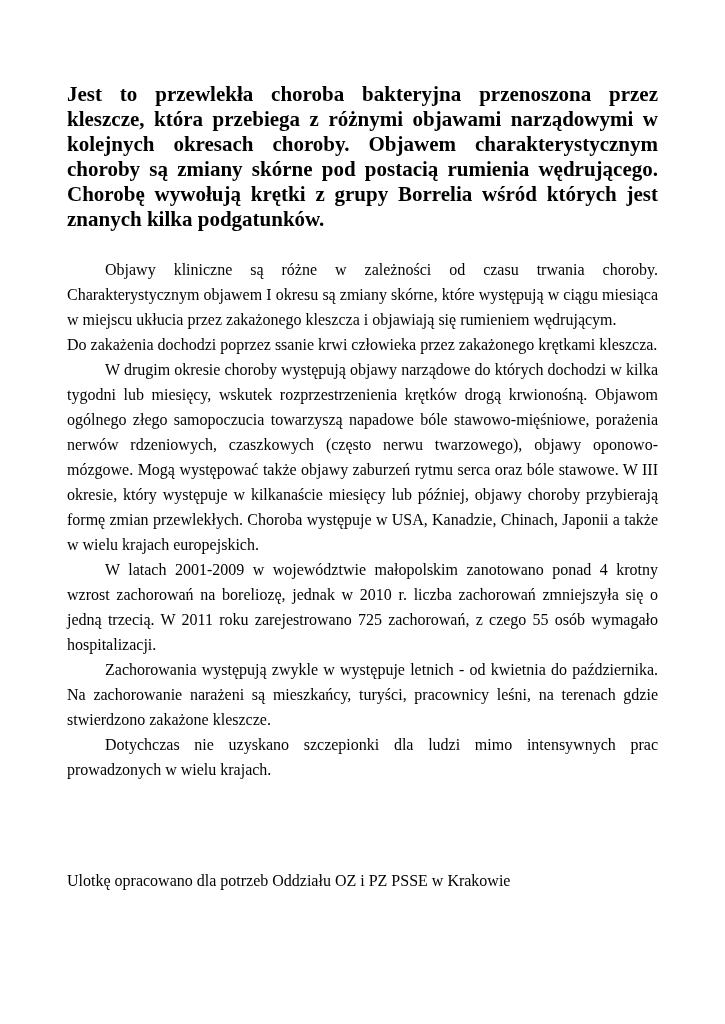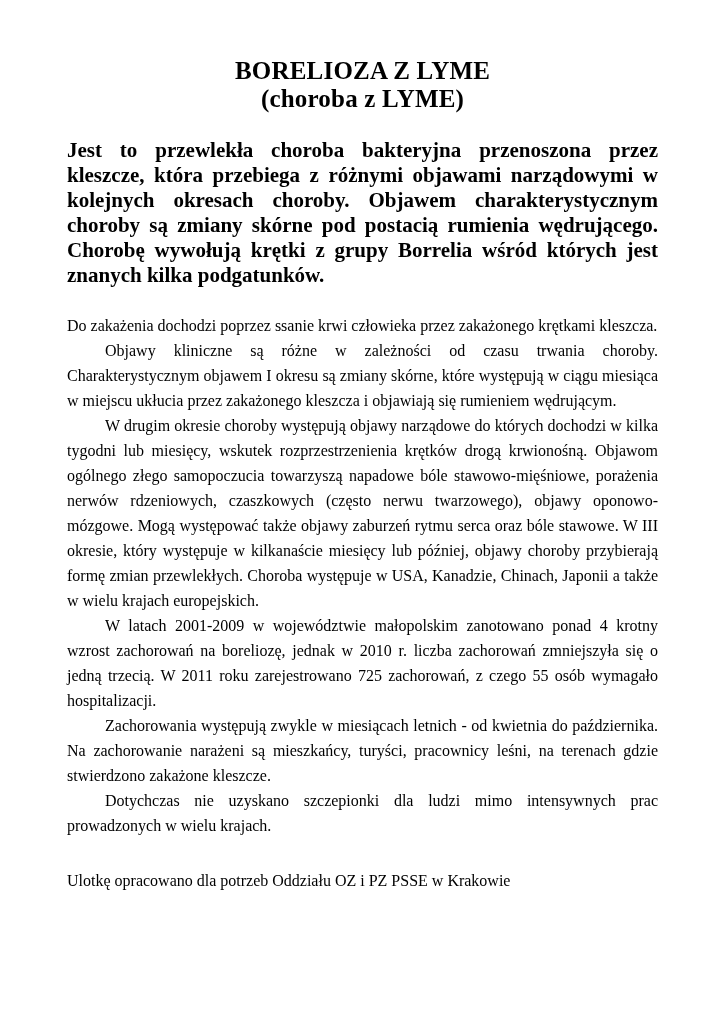--- a/index.html
+++ b/index.html
@@ -57,31 +57,27 @@
     margin: 0;
     font-size: 16px;
     line-height: 17px;
   }
 </style>
 </head>
 <body>
 
 <div class="page">
 
-  <h1 class="doc-title">
-    <span>BORELIOZA Z LYME</span><br>
-    <span>(choroba z LYME)</span>
-  </h1>
 
   <p class="intro">Jest to przewlekła choroba bakteryjna przenoszona przez kleszcze, która przebiega z różnymi objawami narządowymi w kolejnych okresach choroby. Objawem charakterystycznym choroby są zmiany skórne pod postacią rumienia wędrującego. Chorobę wywołują krętki z grupy Borrelia wśród których jest znanych kilka podgatunków.</p>
 
   <div class="body-text">
+    <p class="para indent">Objawy kliniczne są różne w zależności od czasu trwania choroby. Charakterystycznym objawem I okresu są zmiany skórne, które występują w ciągu miesiąca w miejscu ukłucia przez zakażonego kleszcza i objawiają się rumieniem wędrującym.</p>
     <p class="para">Do zakażenia dochodzi poprzez ssanie krwi człowieka przez zakażonego krętkami kleszcza.</p>
-    <p class="para indent">Objawy kliniczne są różne w zależności od czasu trwania choroby. Charakterystycznym objawem I okresu są zmiany skórne, które występują w ciągu miesiąca w miejscu ukłucia przez zakażonego kleszcza i objawiają się rumieniem wędrującym.</p>
     <p class="para indent">W drugim okresie choroby występują objawy narządowe do których dochodzi w kilka tygodni lub miesięcy, wskutek rozprzestrzenienia krętków drogą krwionośną. Objawom ogólnego złego samopoczucia towarzyszą napadowe bóle stawowo-mięśniowe, porażenia nerwów rdzeniowych, czaszkowych (często nerwu twarzowego), objawy oponowo-mózgowe. Mogą występować także objawy zaburzeń rytmu serca oraz bóle stawowe. W III okresie, który występuje w kilkanaście miesięcy lub później, objawy choroby przybierają formę zmian przewlekłych. Choroba występuje w USA, Kanadzie, Chinach, Japonii a także w wielu krajach europejskich.</p>
     <p class="para indent">W latach 2001-2009 w województwie małopolskim zanotowano ponad 4 krotny wzrost zachorowań na boreliozę, jednak w 2010 r. liczba zachorowań zmniejszyła się o jedną trzecią. W 2011 roku zarejestrowano 725 zachorowań, z czego 55 osób wymagało hospitalizacji.</p>
-    <p class="para indent">Zachorowania występują zwykle w miesiącach letnich - od kwietnia do października. Na zachorowanie narażeni są mieszkańcy, turyści, pracownicy leśni, na terenach gdzie stwierdzono zakażone kleszcze.</p>
+    <p class="para indent">Zachorowania występują zwykle w występuje letnich - od kwietnia do października. Na zachorowanie narażeni są mieszkańcy, turyści, pracownicy leśni, na terenach gdzie stwierdzono zakażone kleszcze.</p>
     <p class="para indent">Dotychczas nie uzyskano szczepionki dla ludzi mimo intensywnych prac prowadzonych w wielu krajach.</p>
   </div>
 
   <p class="footer-note">Ulotkę opracowano dla potrzeb Oddziału OZ i PZ PSSE w Krakowie</p>
 
 </div>
 
 </body></html>

